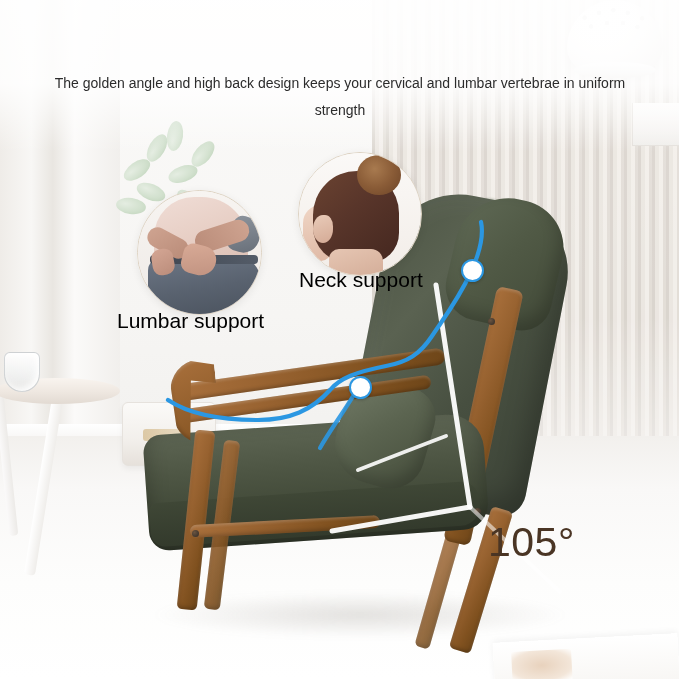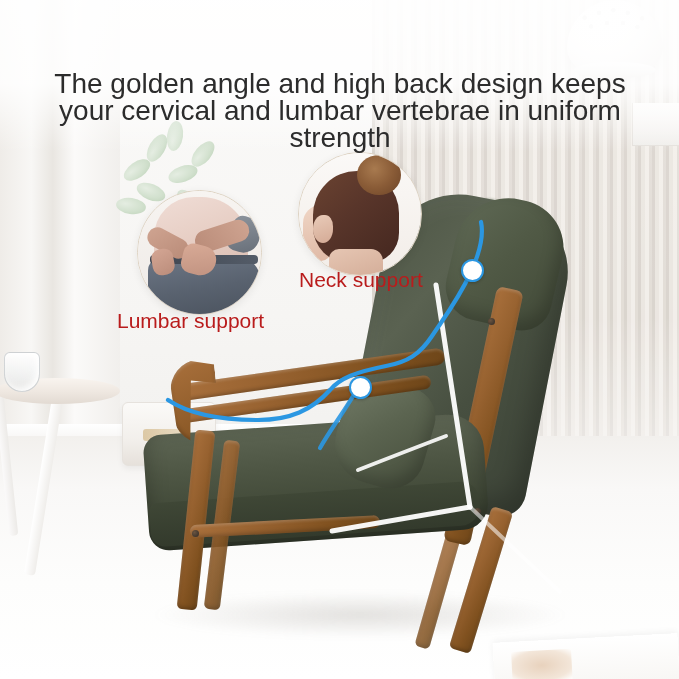--- a/index.html
+++ b/index.html
@@ -365,28 +365,28 @@
     position: absolute; left: 0; top: 20px; width: 679px;
     text-align: center;
     font-size: 40px;
     font-weight: bold;
     letter-spacing: -.3px;
     color: #434840;
   }
   .subtitle {
     position: absolute; left: 40px; top: 70px; width: 600px;
     text-align: center;
-    font-size: 28px;
+    font-size: 14px;
     line-height: 27px;
     color: #2c2c2c;
   }
   .callout {
     position: absolute;
     font-size: 21px;
-    color: #b91c1c;
+    color: #000000;
     white-space: nowrap;
   }
   .callout-lumbar { left: 117px; top: 309px; }
   .callout-neck   { left: 299px; top: 268px; }
   .angle-label {
     position: absolute; left: 488px; top: 519px;
     font-size: 41px;
     color: #4a3524;
     letter-spacing: .5px;
   }
@@ -508,14 +508,15 @@
 
   <div class="header-fade"></div>
 
 
   <div class="subtitle">The golden angle and high back design keeps your cervical and lumbar vertebrae in uniform strength</div>
 
   <div class="callout callout-lumbar">Lumbar support</div>
 
   <div class="callout callout-neck">Neck support</div>
 
+  <div class="angle-label">105°</div>
 
 </div>
 
 </body></html>

